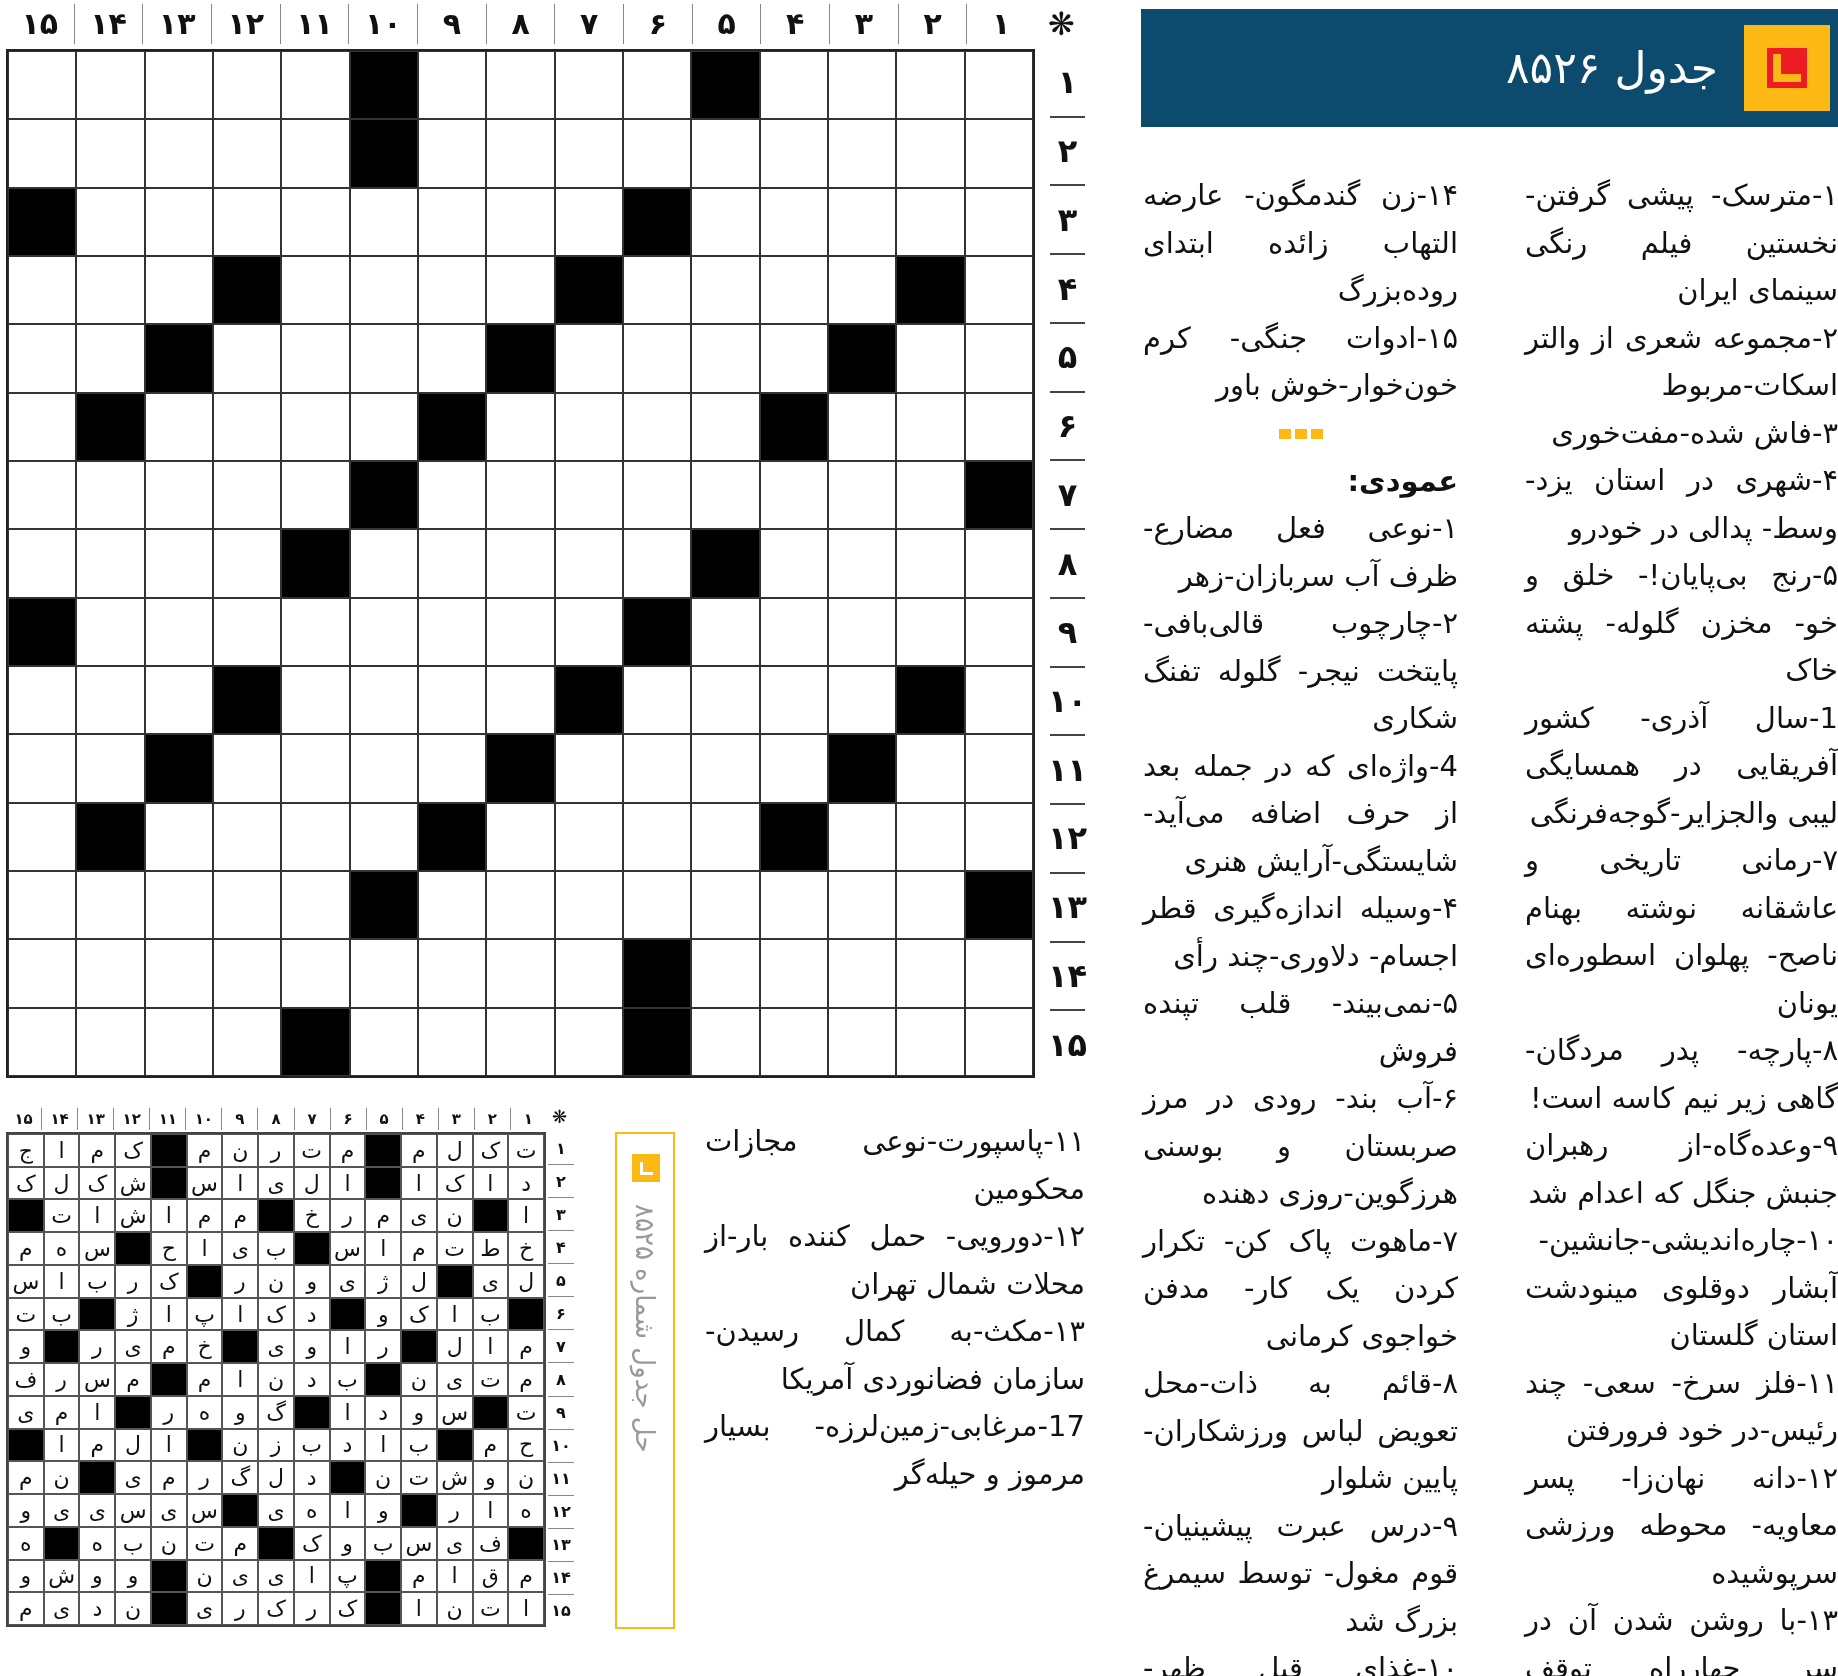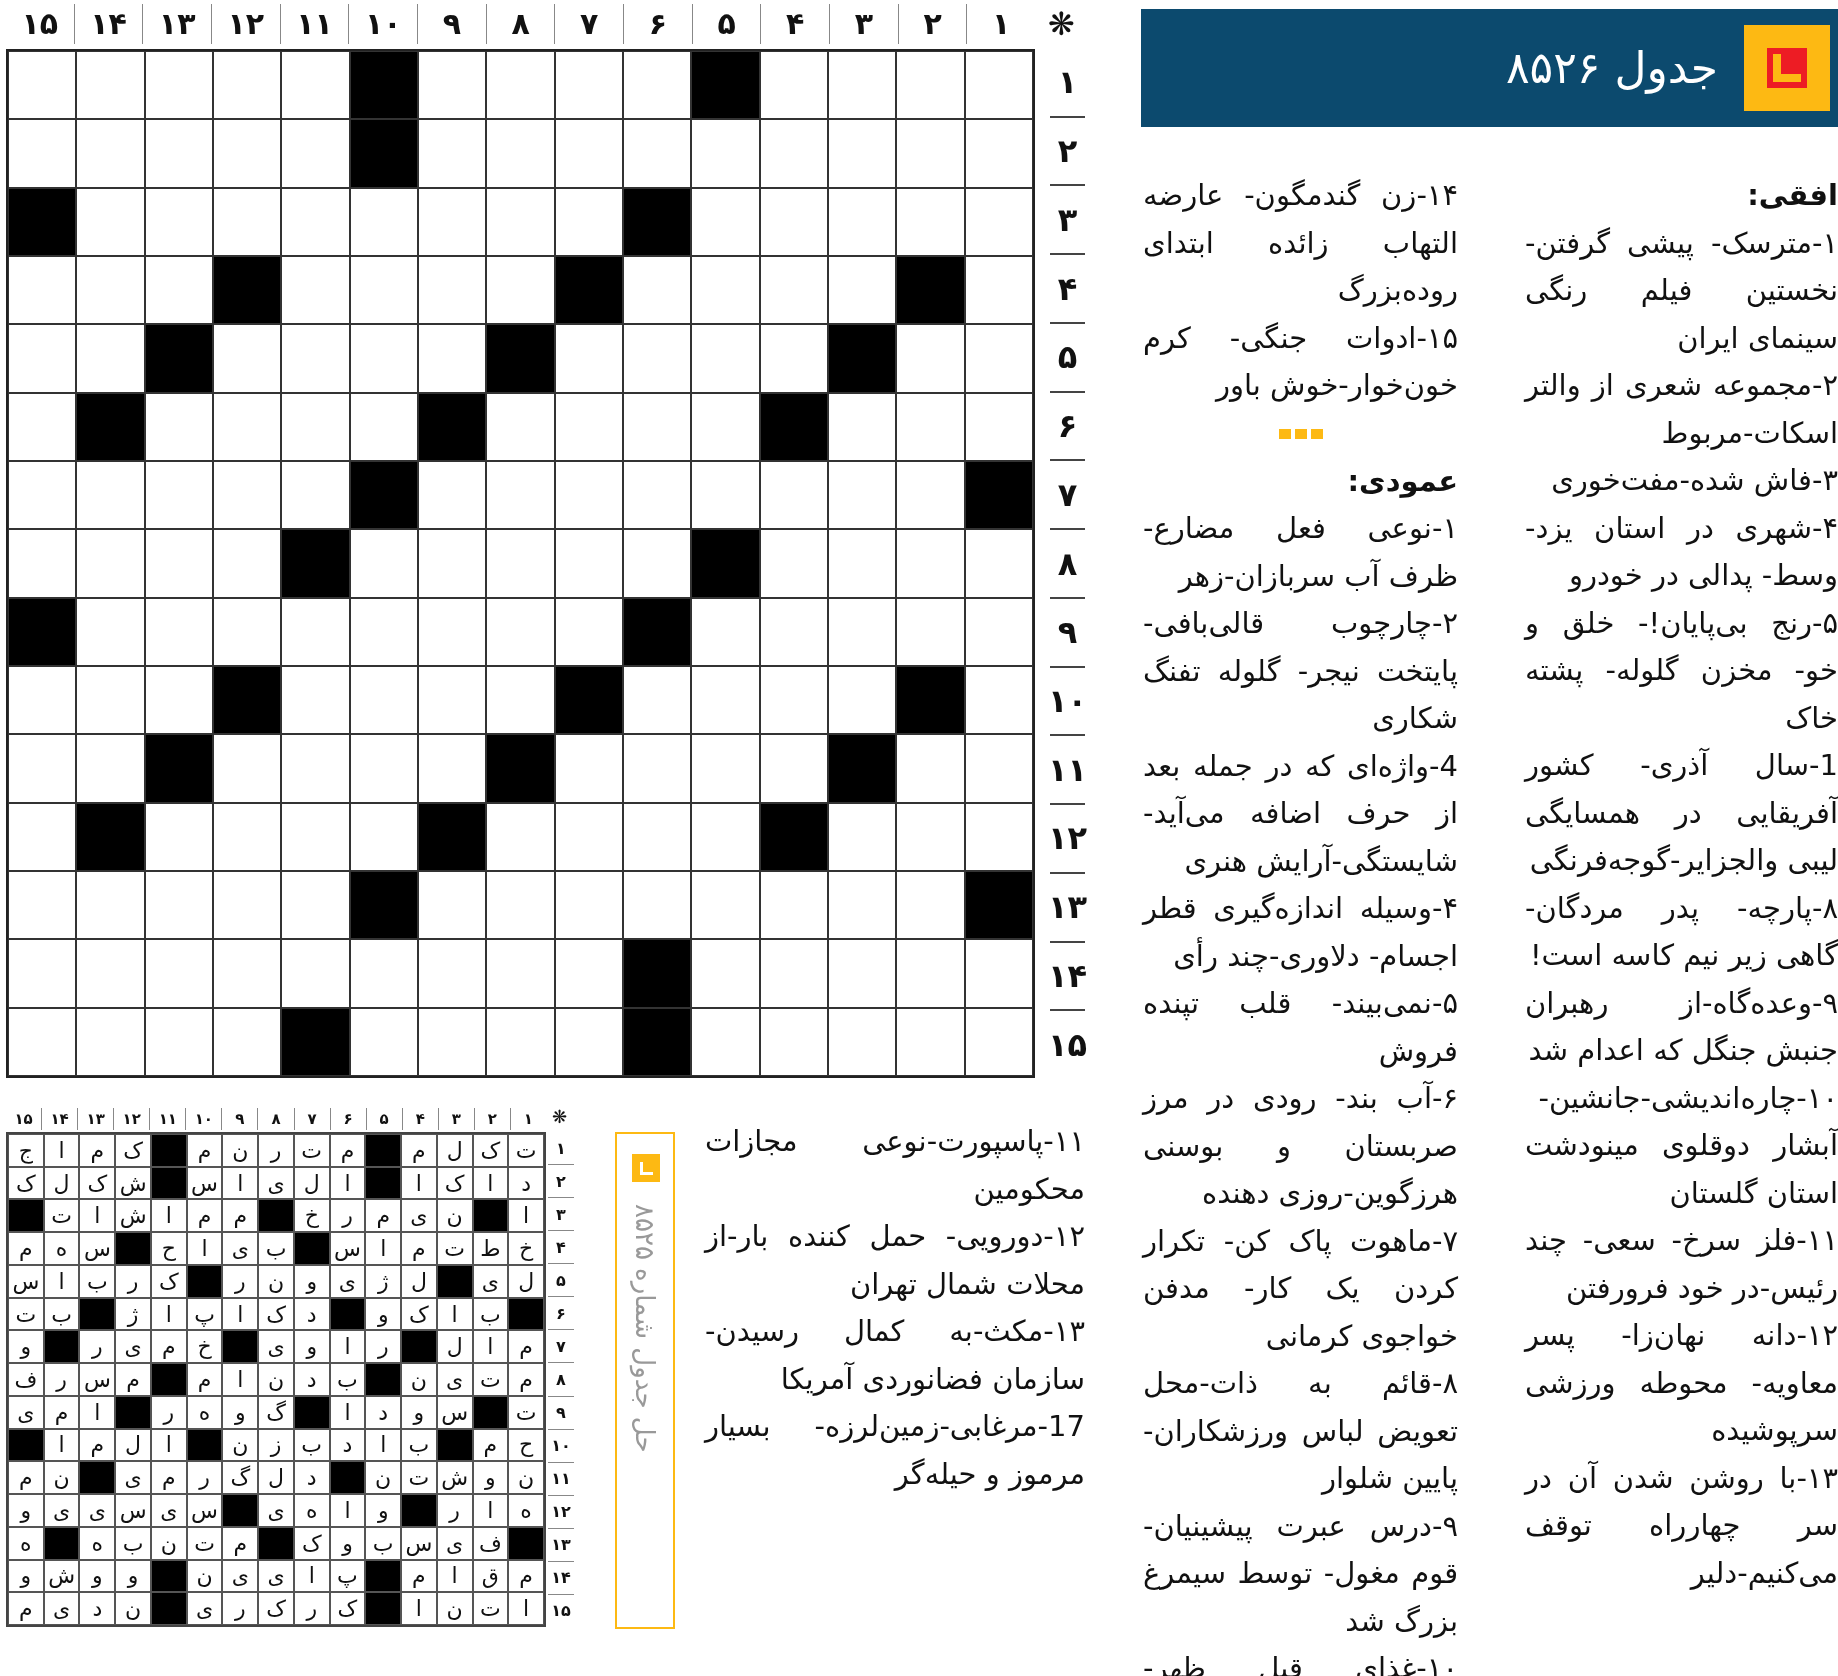--- a/index.html
+++ b/index.html
@@ -309,27 +309,27 @@
   </div>
 
 <div class="header">
   <div class="logo">
       <div class="inner"></div>
     </div>
   <div class="title">جدول ۸۵۲۶</div>
 </div>
 
 <div class="clues col1" id="col1">
-    <div class="h">افقی:</div>
     <div>۱-مترسک- پیشی گرفتن- نخستین فیلم رنگی سینمای ایران</div>
     <div>۲-مجموعه شعری از والتر اسکات-مربوط</div>
     <div>۳-فاش شده-مفت‌خوری</div>
     <div>۴-شهری در استان یزد- وسط- پدالی در خودرو</div>
     <div>۵-رنج بی‌پایان!- خلق و خو- مخزن گلوله- پشته خاک</div>
     <div>1-سال آذری- کشور آفریقایی در همسایگی لیبی والجزایر-گوجه‌فرنگی</div>
+    <div>۷-رمانی تاریخی و عاشقانه نوشته بهنام ناصح- پهلوان اسطوره‌ای یونان</div>
     <div>۸-پارچه- پدر مردگان- گاهی زیر نیم کاسه است!</div>
     <div>۹-وعده‌گاه-از رهبران جنبش جنگل که اعدام شد</div>
     <div>۱۰-چاره‌اندیشی-جانشین- آبشار دوقلوی مینودشت استان گلستان</div>
     <div>۱۱-فلز سرخ- سعی- چند رئیس-در خود فرورفتن</div>
     <div>۱۲-دانه نهان‌زا- پسر معاویه- محوطه ورزشی سرپوشیده</div>
     <div>۱۳-با روشن شدن آن در سر چهارراه توقف می‌کنیم-دلیر</div>
   </div>
 <div class="clues col2" id="col2">
     <div>۱۴-زن گندمگون- عارضه التهاب زائده ابتدای روده‌بزرگ</div>
     <div>۱۵-ادوات جنگی- کرم خون‌خوار-خوش باور</div>

